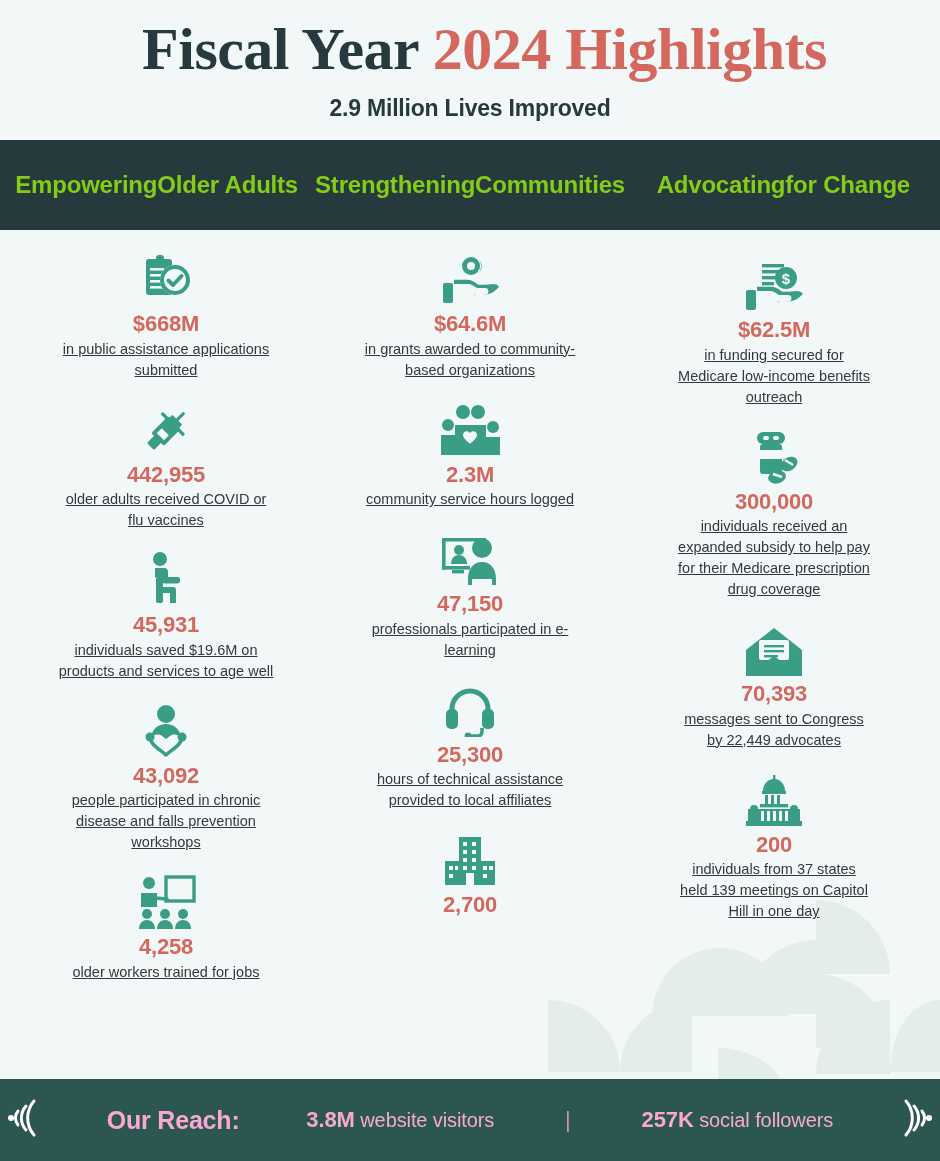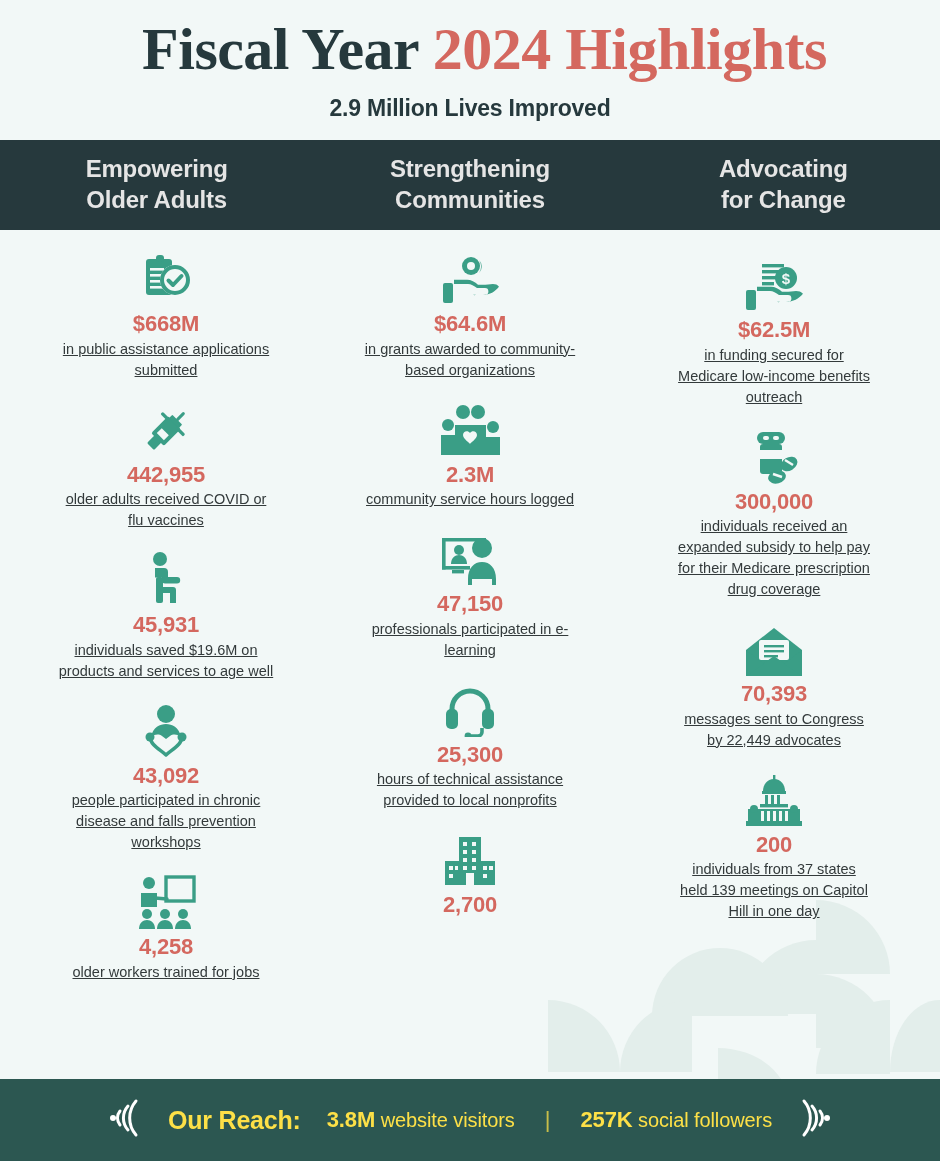--- a/index.html
+++ b/index.html
@@ -67,24 +67,23 @@
     z-index: 2;
     margin-top: 18px;
     width: 940px;
     height: 90px;
     background: #26393d;
     display: flex;
   }
   .band-cell {
     flex: 1 1 0;
     display: flex;
-    flex-direction: column;
     align-items: center;
     justify-content: center;
-    color: #e5e5e5;
+    color: #84cc16;
     font-size: 24px;
     font-weight: 700;
     line-height: 1.28;
     text-align: center;
     letter-spacing: -0.2px;
   }
 
   
   .columns {
     position: relative;
@@ -139,23 +138,23 @@
   .footer {
     position: absolute;
     left: 0;
     bottom: 0;
     z-index: 3;
     width: 940px;
     height: 82px;
     background: #2c5751;
     display: flex;
     align-items: center;
-    justify-content: center;
+    justify-content: space-between;
     gap: 26px;
-    color: #fde047;
+    color: #f9a8d4;
   }
   .reach-label {
     font-size: 25px;
     font-weight: 700;
     letter-spacing: -0.2px;
   }
   .reach-stat {
     font-size: 20px;
     letter-spacing: -0.1px;
     white-space: nowrap;
@@ -367,21 +366,21 @@
             </g>
             <g fill="#3a9e86">
               <rect x="2" y="26" width="12" height="20" rx="5"></rect>
               <rect x="38" y="26" width="12" height="20" rx="5"></rect>
               <path d="M38 45 v4 a4 4 0 0 1 -4 4 h-8" fill="none" stroke="#3a9e86" stroke-width="3.6"></path>
               <circle cx="24" cy="53" r="3.4"></circle>
             </g>
           </svg>
         </div>
         <div class="stat-value">25,300</div>
-        <div class="stat-label">hours of technical assistance provided to local nonprofits</div>
+        <div class="stat-label">hours of technical assistance provided to local affiliates</div>
       </div>
 
       <div class="stat">
         <div class="stat-icon">
           <svg width="58" height="52" viewBox="0 0 58 52">
             <g fill="#3a9e86">
               <rect x="18" y="2" width="22" height="48"></rect>
               <rect x="4" y="26" width="15" height="24"></rect>
               <rect x="39" y="26" width="15" height="24"></rect>
             </g>

